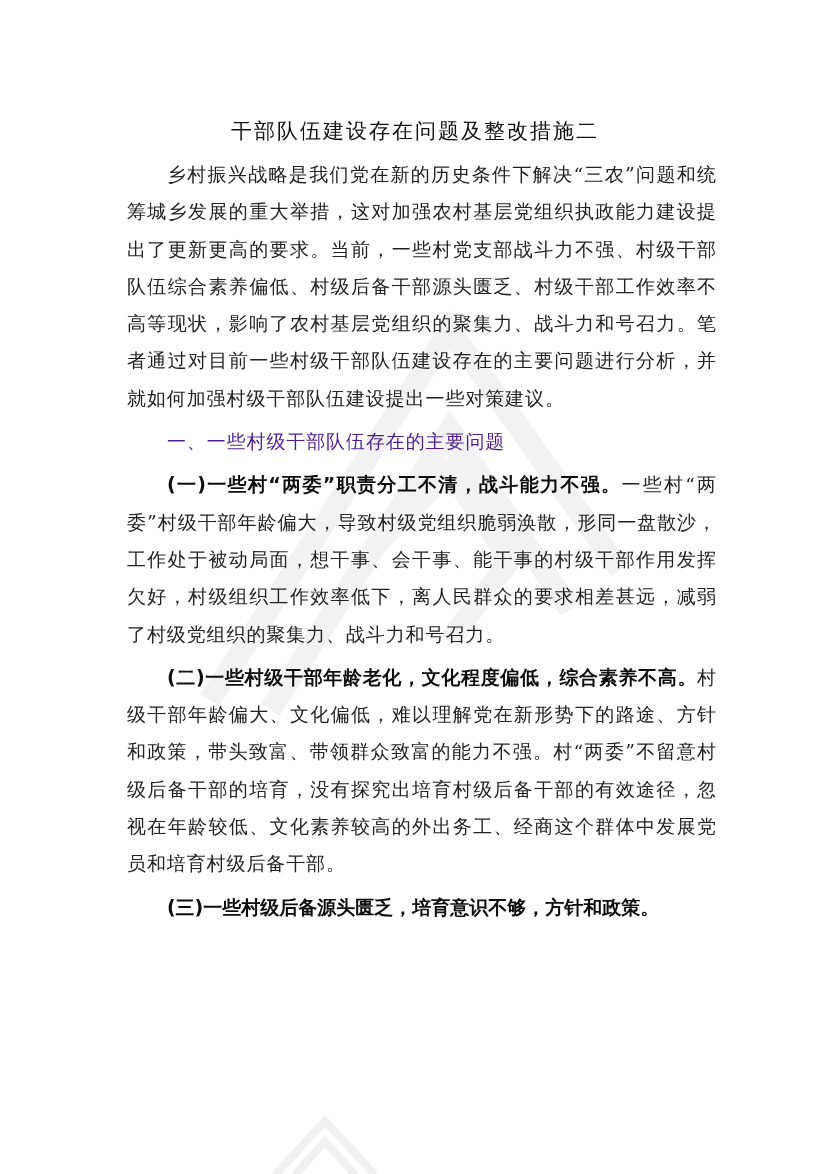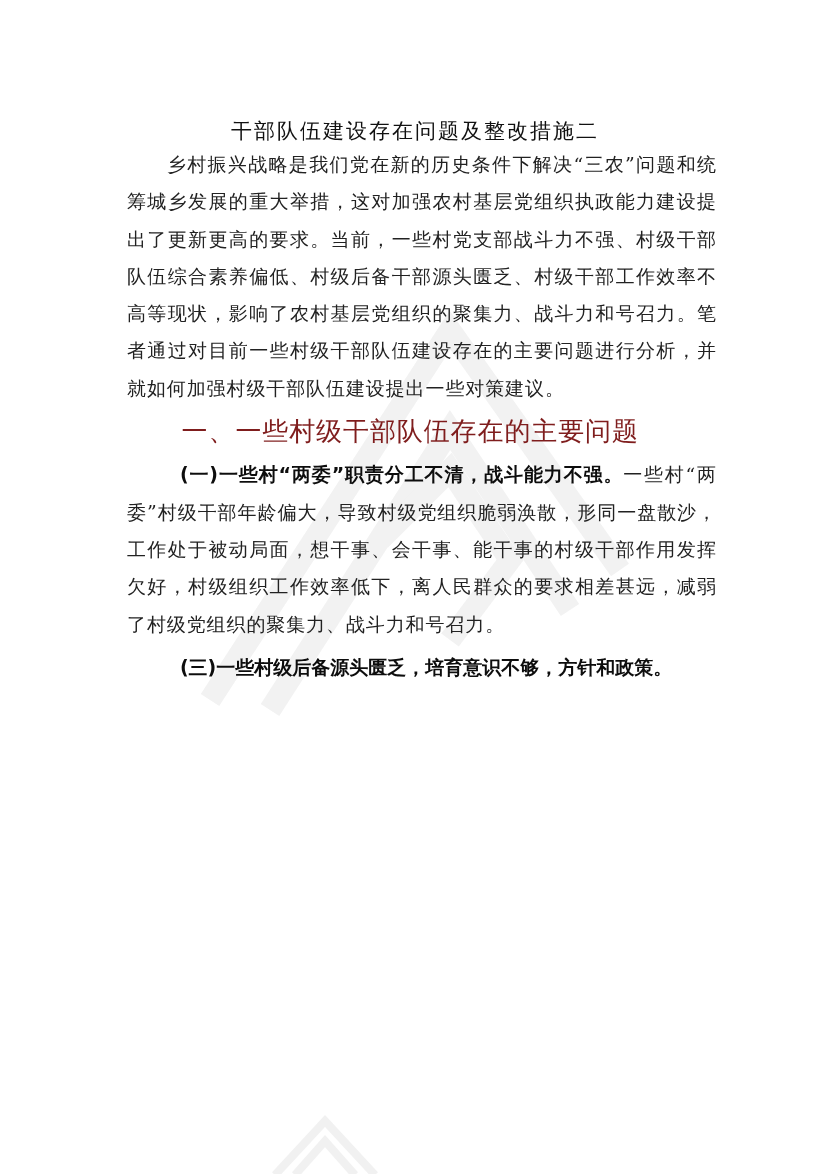--- a/index.html
+++ b/index.html
@@ -12,37 +12,36 @@
   }
   .watermark {
     position: absolute; pointer-events: none;
   }
   .title {
     position: absolute; top: 106px; left: 0; width: 830px;
     text-align: center; font-size: 21px; letter-spacing: 2px;
     color: #111; font-family: "DejaVu Sans", "Liberation Sans", sans-serif; margin-top: 11px;
   }
   .body {
-    position: absolute; top: 146px; left: 127px; width: 590px;
+    position: absolute; top: 156px; left: 127px; width: 590px;
   }
   .para {
     font-size: 19px; line-height: 37.3px; text-align: justify;
     text-align-last: left; letter-spacing: 0.9px; margin: 0 0 6px 0;
     text-indent: 2.1em; color: #222;
   }
   .heading1 {
-    font-size: 26px; line-height: 37.3px; margin: 0 0 6px 0;
-    text-indent: 2.1em; color: #7f1d1d; letter-spacing: 0.9px;
+    font-size: 19px; line-height: 37.3px; margin: 0 0 6px 0;
+    text-indent: 2.1em; color: #4c1d95; letter-spacing: 0.9px;
     font-family: "DejaVu Sans", "Liberation Sans", sans-serif;
   }
   .sub {
     font-weight: bold; color: #0d0d0d;
     font-family: "DejaVu Sans", "Liberation Sans", sans-serif;
     letter-spacing: 0;
-    margin-left: 13px;
   }
 </style>
 </head>
 <body>
 
 <div class="page">
 
   <svg class="watermark" style="left:150px; top:240px;" width="520" height="520" viewBox="0 0 520 520">
     <g fill="none" stroke="#f1f1f1" stroke-width="22" opacity="0.9">
       <path d="M60 460 L300 90 L470 330"></path>
@@ -62,18 +61,21 @@
 
   <div class="body">
     <p class="para">乡村振兴战略是我们党在新的历史条件下解决“三农”问题和统筹城乡发展的重大举措，这对加强农村基层党组织执政能力建设提出了更新更高的要求。当前，一些村党支部战斗力不强、村级干部队伍综合素养偏低、村级后备干部源头匮乏、村级干部工作效率不高等现状，影响了农村基层党组织的聚集力、战斗力和号召力。笔者通过对目前一些村级干部队伍建设存在的主要问题进行分析，并就如何加强村级干部队伍建设提出一些对策建议。</p>
 
     <p class="heading1">一、一些村级干部队伍存在的主要问题</p>
 
     <p class="para">
       <span class="sub">(一)一些村“两委”职责分工不清，战斗能力不强。</span><span>一些村“两委”村级干部年龄偏大，导致村级党组织脆弱涣散，形同一盘散沙，工作处于被动局面，想干事、会干事、能干事的村级干部作用发挥欠好，村级组织工作效率低下，离人民群众的要求相差甚远，减弱了村级党组织的聚集力、战斗力和号召力。</span>
     </p>
 
+    <p class="para">
+      <span class="sub">(二)一些村级干部年龄老化，文化程度偏低，综合素养不高。</span><span>村级干部年龄偏大、文化偏低，难以理解党在新形势下的路途、方针和政策，带头致富、带领群众致富的能力不强。村“两委”不留意村级后备干部的培育，没有探究出培育村级后备干部的有效途径，忽视在年龄较低、文化素养较高的外出务工、经商这个群体中发展党员和培育村级后备干部。</span>
+    </p>
 
     <p class="para">
       <span class="sub">(三)一些村级后备源头匮乏，培育意识不够，方针和政策。</span><span></span>
     </p>
   </div>
 </div>
 
 </body></html>

